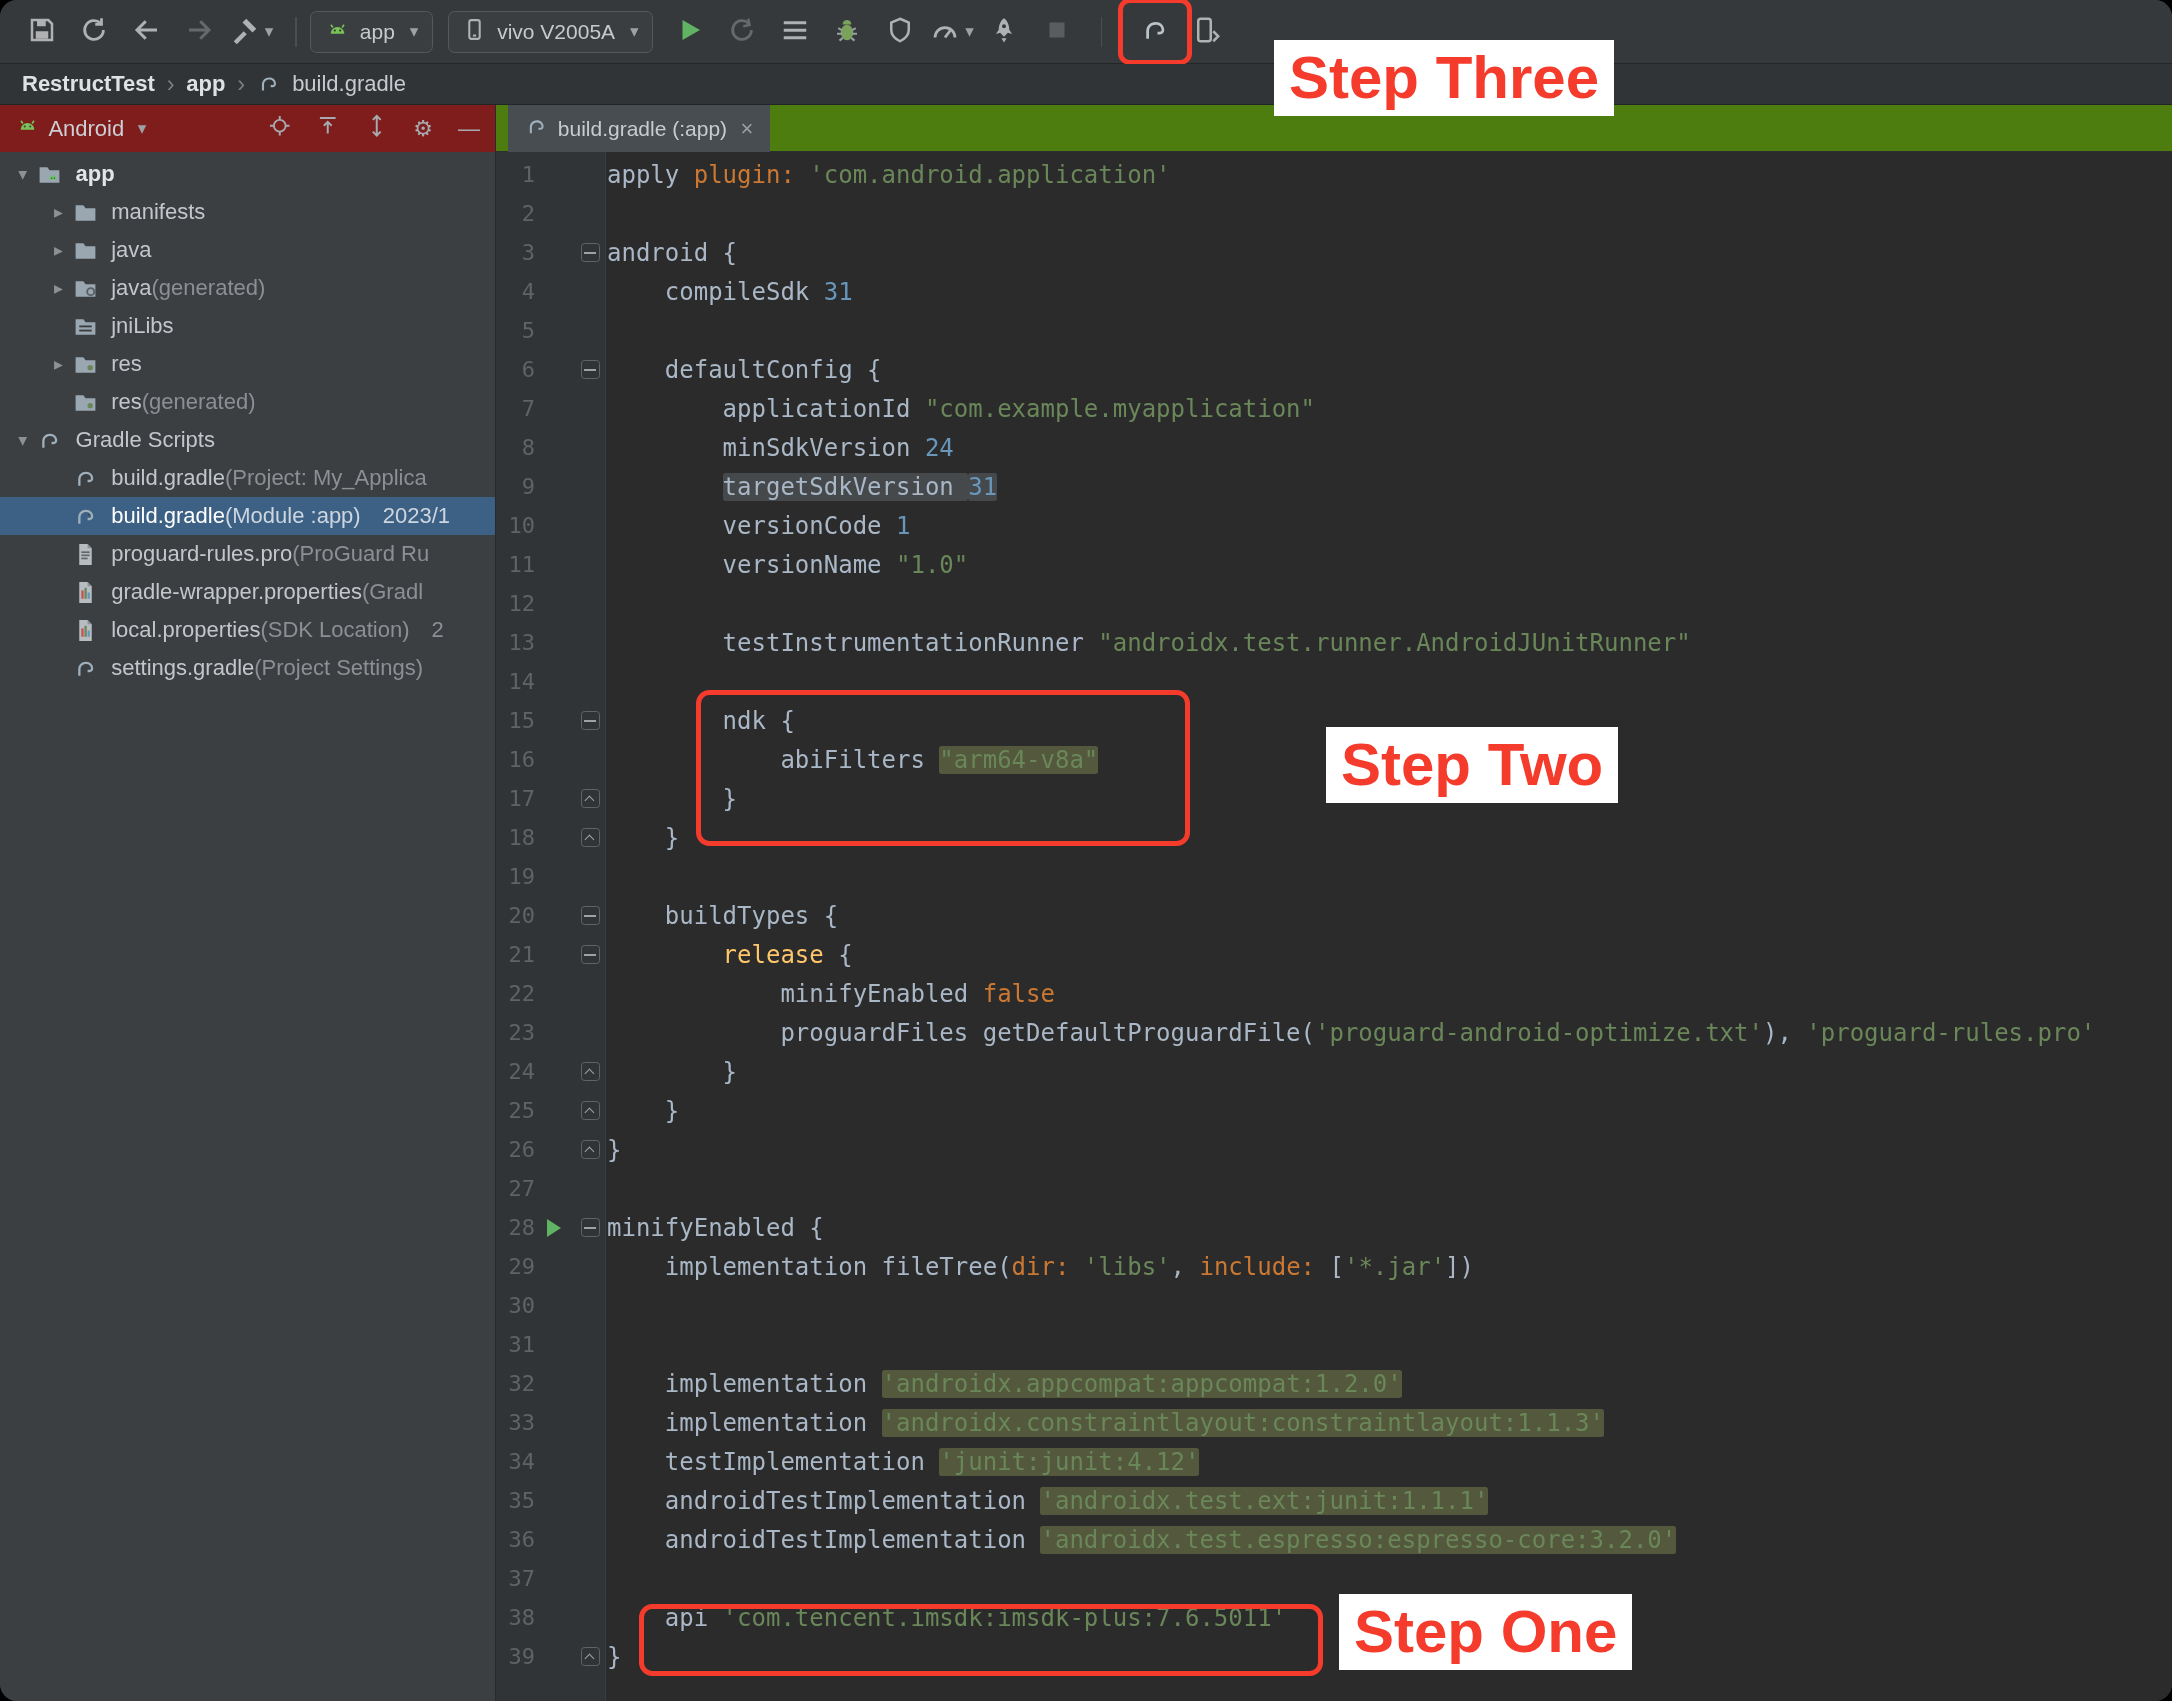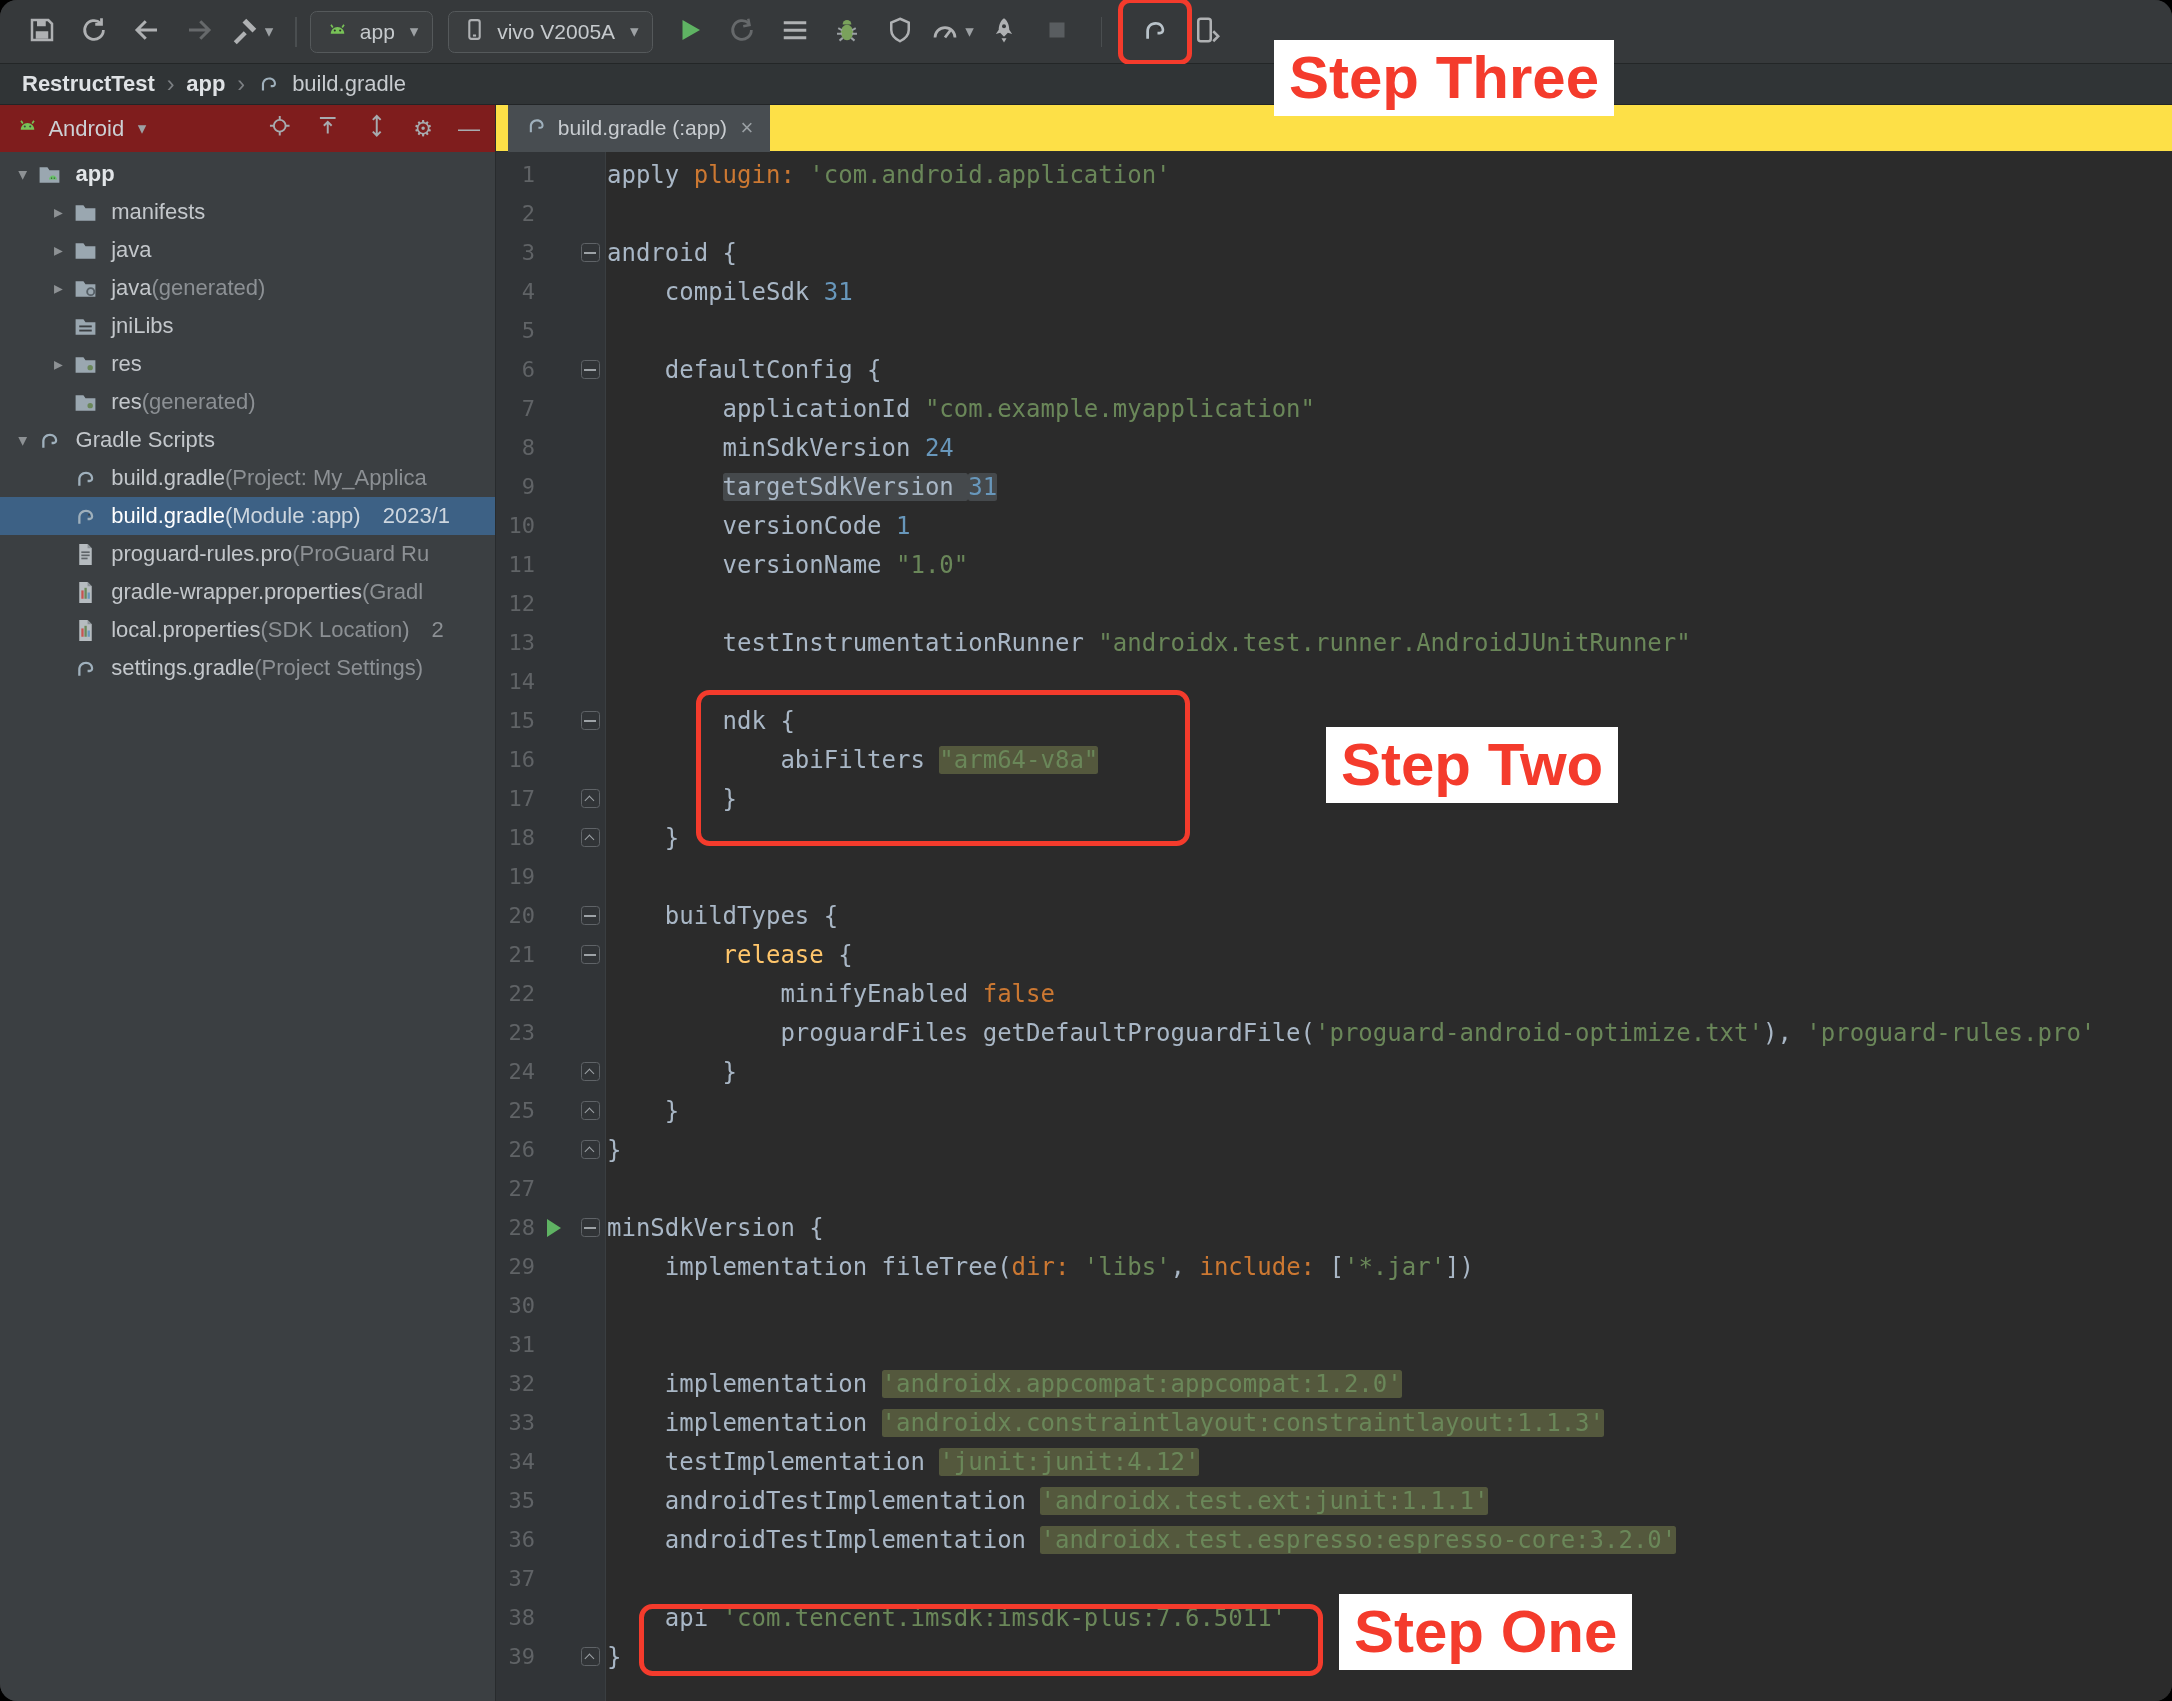--- a/index.html
+++ b/index.html
@@ -31,22 +31,22 @@
 
   
   .panel-header{position:absolute;left:0;top:105px;width:496px;height:47px;background:#7f1d1d;
     display:flex;align-items:center;padding:0 15px;box-sizing:border-box;border-right:1.7px solid #282b2d;}
   .view-selector{display:flex;align-items:center;gap:8.4px;color:#ccd0d4;font-size:22px;background:none;border:none;padding:0;}
   .view-selector svg{width:25px;height:25px;}
   .ph-icons{margin-left:auto;display:flex;align-items:center;gap:25px;}
   .phi{background:none;border:none;padding:0;display:flex;color:#a7abaf;font-size:22px;}
   .phi svg{width:23.5px;height:23.5px;}
 
-  .tabbar{position:absolute;left:496px;top:105px;right:0;height:47px;background:#fde047;
-    border-bottom:0.8px solid #2c2f31;display:flex;align-items:center;box-sizing:border-box;}
+  .tabbar{position:absolute;left:496px;top:105px;right:0;height:47px;background:#4d7c0f;
+    border-bottom:0.8px solid #2c2f31;display:flex;align-items:flex-start;box-sizing:border-box;}
   .tab{display:flex;align-items:center;gap:10px;height:47px;padding:0 17px;margin-left:11.8px;
     background:#484d51;color:#c8ccd0;font-size:21px;border:none;}
   .tab svg{width:23px;height:23px;}
   .tab-close{color:#9aa0a4;font-size:22px;margin-left:3.4px;}
 
   
   .project-panel{position:absolute;left:0;top:152px;width:496px;bottom:0;background:#3b3f42;
     border-right:1.7px solid #282b2d;box-sizing:border-box;overflow:hidden;padding-top:3.4px;}
   .tree-row{height:38px;display:flex;align-items:center;font-size:22px;color:#c3c7cb;white-space:nowrap;}
   .tree-row.ind0{padding-left:8.4px;}
@@ -626,21 +626,21 @@
           <code class="ct"></code>
         </div>
         <div class="cl">
           <span class="ln">28</span>
           <span class="gcol">
             <span class="runarr"></span>
           </span>
           <span class="gcol fcol">
             <span class="fs"></span>
           </span>
-          <code class="ct"><span class="c-p">minSdkVersion {</span></code>
+          <code class="ct"><span class="c-p">minifyEnabled {</span></code>
         </div>
         <div class="cl">
           <span class="ln">29</span>
           <span class="gcol"></span>
           <span class="gcol fcol"></span>
           <code class="ct"><span class="c-p">    implementation fileTree(</span><span class="c-k">dir: </span><span class="c-s">'libs'</span><span class="c-p">, </span><span class="c-k">include: </span><span class="c-p">[</span><span class="c-s">'*.jar'</span><span class="c-p">])</span></code>
         </div>
         <div class="cl">
           <span class="ln">30</span>
           <span class="gcol"></span>

